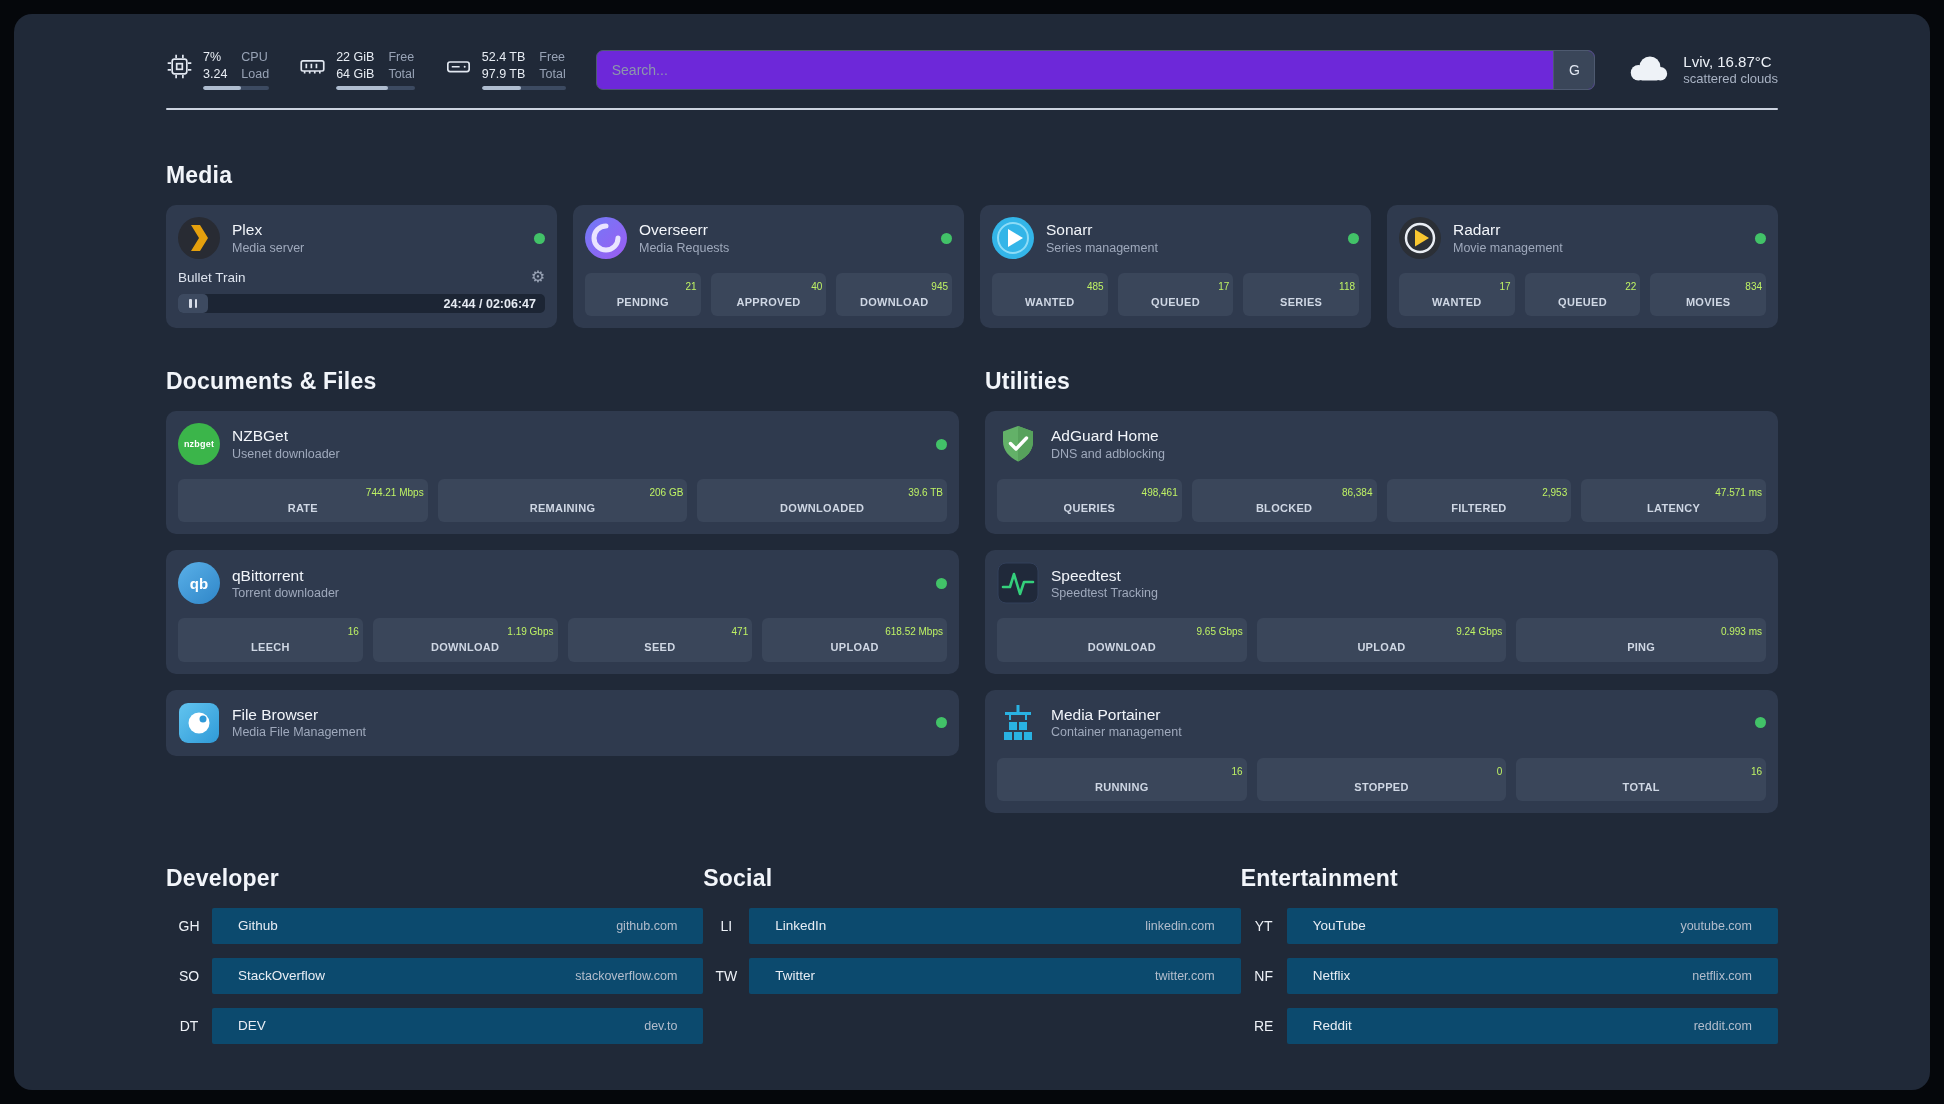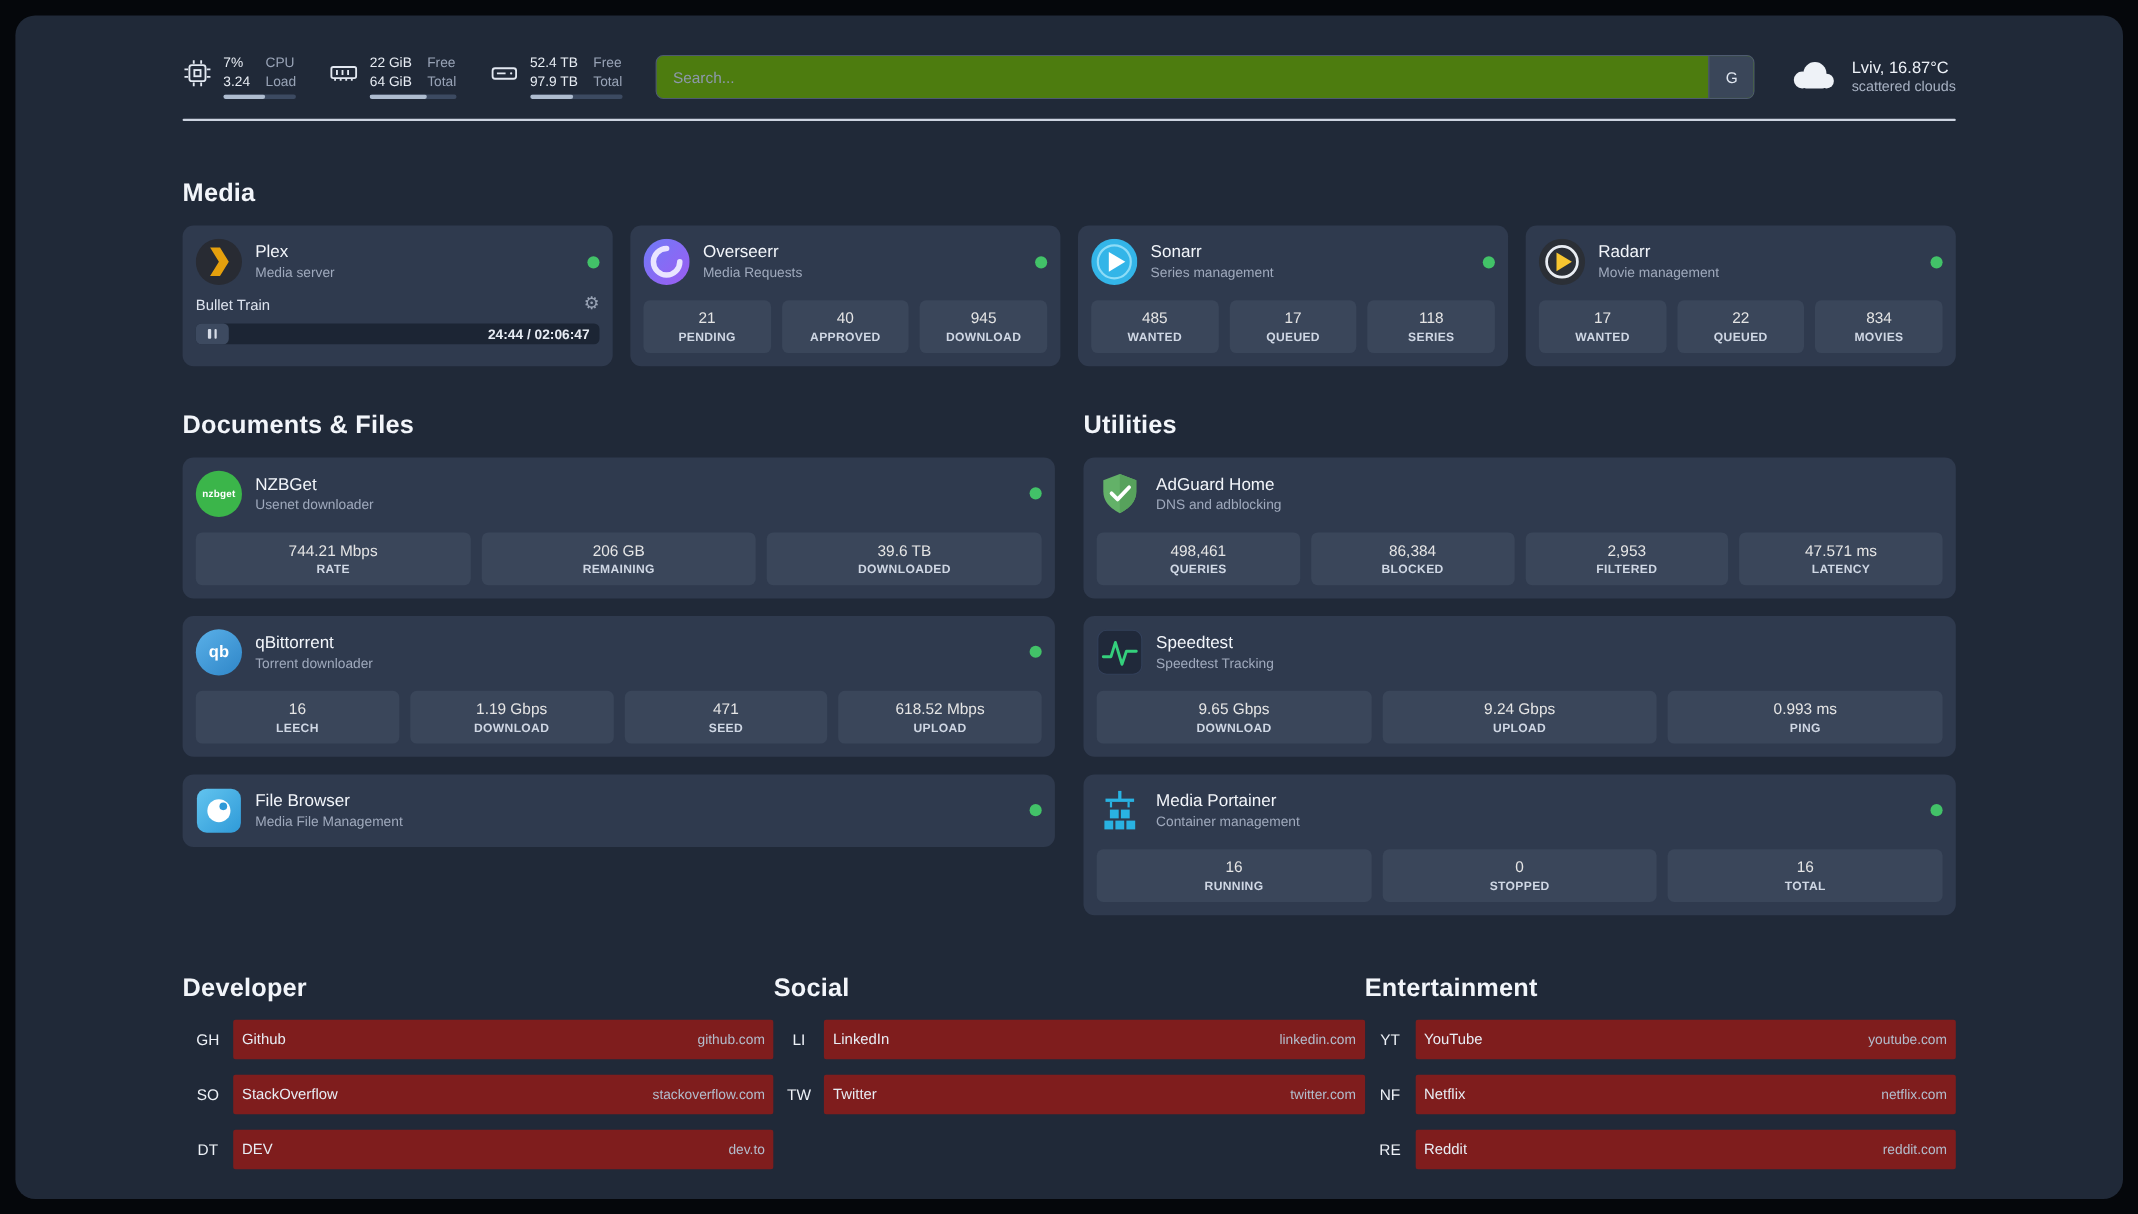--- a/index.html
+++ b/index.html
@@ -13,21 +13,21 @@
   .monitor{display:flex;align-items:flex-start;gap:10px;}
   .mon-icon{width:27px;height:27px;flex:0 0 auto;margin-top:3px;}
   .mon-body{display:flex;flex-direction:column;}
   .mon-rows{display:flex;gap:14px;}
   .mon-col{display:flex;flex-direction:column;gap:1px;}
   .mon-val{font-size:12.5px;color:#e8edf4;line-height:1.25;}
   .mon-lab{font-size:12.5px;color:#98a3b6;line-height:1.25;}
   .mon-bar{margin-top:4px;height:4px;width:100%;background:#3c4a61;border-radius:2px;overflow:hidden;}
   .mon-fill{height:100%;background:#aebccf;border-radius:2px;}
 
-  .searchbar{flex:1;display:flex;align-items:stretch;height:38px;background:#4d7c0f;border:1px solid #4e5a70;border-radius:7px;overflow:hidden;}
+  .searchbar{flex:1;display:flex;align-items:stretch;height:38px;background:#6d28d9;border:1px solid #4e5a70;border-radius:7px;overflow:hidden;}
   .search-input{flex:1;background:transparent;border:none;outline:none;padding:0 15px;font-size:14px;color:#e4e9f2;font-family:inherit;}
   .search-input::placeholder{color:#8d98ab;}
   .search-btn{width:40px;display:flex;align-items:center;justify-content:center;background:#3a4659;border-left:1px solid #4e5a70;color:#e2e8f2;font-size:14px;cursor:pointer;}
 
   .weather{display:flex;align-items:flex-start;gap:12px;}
   .weather-icon{width:46px;height:30px;}
   .w-loc{font-size:15px;color:#eef2f8;font-weight:500;line-height:1.3;}
   .w-cond{font-size:13px;color:#a8b2c3;line-height:1.3;}
 
   .divider{margin-top:14px;height:2px;background:#ccd3e0;border-radius:1px;}
@@ -40,21 +40,21 @@
   .card{background:#2f3a4e;border-radius:10px;padding:12px 12px;cursor:pointer;}
   .app-header{display:flex;align-items:center;gap:12px;}
   .app-icon{width:42px;height:42px;flex:0 0 auto;display:flex;align-items:center;justify-content:center;}
   .app-icon svg{width:42px;height:42px;display:block;}
   .app-name{font-size:15.5px;color:#f2f5fa;font-weight:500;line-height:1.25;}
   .app-sub{font-size:12.5px;color:#9fa9bc;line-height:1.3;}
   .dot{width:11px;height:11px;border-radius:50%;background:#42c268;margin-left:auto;flex:0 0 auto;}
 
   .stats{display:flex;gap:10px;margin-top:14px;}
   .stat{flex:1;background:#3a465a;border-radius:6px;padding:8px 4px 7px;text-align:center;}
-  .stat-value{font-size:14px;color:#e5e5e5;line-height:1.2;}
+  .stat-value{font-size:10px;color:#bef264;line-height:1.2;text-align:right;}
   .stat-label{font-size:11px;font-weight:700;color:#cfd7e4;margin-top:3px;letter-spacing:.3px;line-height:1.2;}
 
   
   .player-title-row{display:flex;align-items:center;margin-top:10px;}
   .player-title{font-size:13.5px;color:#dde3ee;}
   .gear{margin-left:auto;font-size:16px;color:#9aa4b6;line-height:1;cursor:pointer;}
   .player-row{display:flex;align-items:center;margin-top:9px;}
   .player-track{flex:1;height:19px;background:#1c2534;border-radius:5px;position:relative;display:flex;align-items:center;}
   .pause-chip{width:30px;height:19px;background:#3d4a60;border-radius:5px;display:flex;align-items:center;justify-content:center;gap:3px;cursor:pointer;}
   .pb{width:2.5px;height:9px;background:#d7dde8;border-radius:1px;}
@@ -69,21 +69,21 @@
 
   
   .cols{display:grid;grid-template-columns:1fr 1fr;gap:26px;margin-top:40px;}
   .col-cards{display:flex;flex-direction:column;gap:16px;}
 
   
   .bookmarks{display:grid;grid-template-columns:repeat(3,1fr);margin-top:52px;padding-bottom:40px;}
   .bm-rows{display:flex;flex-direction:column;gap:14px;}
   .bm-row{display:flex;align-items:center;}
   .bm-abbr{width:46px;font-size:14px;color:#edf1f7;flex:0 0 auto;text-align:center;}
-  .bm-pill{flex:1;height:36px;background:#7f1d1d;border-radius:2px;display:flex;align-items:center;padding:0 8px;cursor:pointer;}
+  .bm-pill{flex:1;height:36px;background:#0c4a6e;border-radius:2px;display:flex;align-items:center;padding:0 26px;cursor:pointer;}
   .bm-name{font-size:13.5px;color:#e8edf4;}
   .bm-url{margin-left:auto;font-size:12.5px;color:#b3bdcc;}
 </style>
 </head>
 <body>
 
 <div class="frame">
 <div class="screen">
 <div class="container">
 

